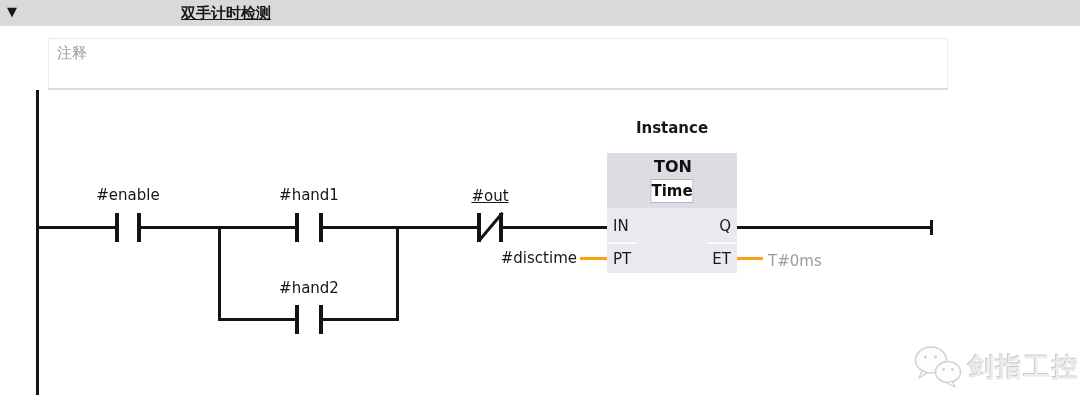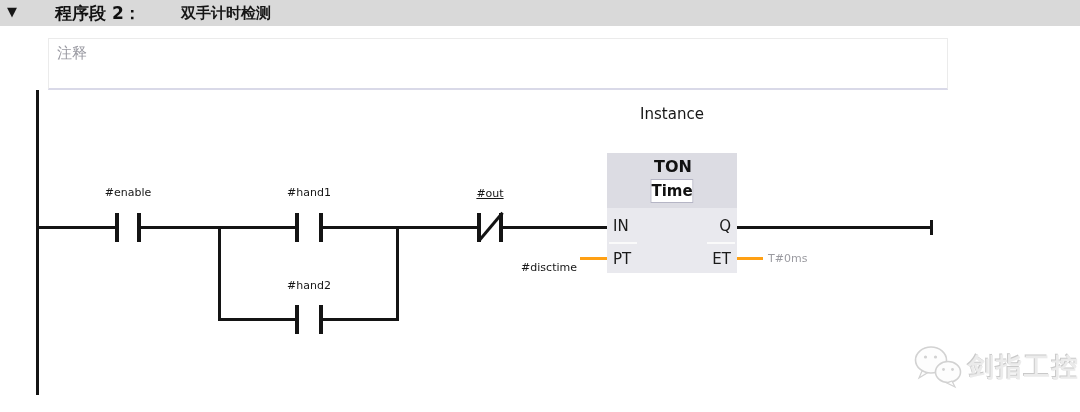--- a/index.html
+++ b/index.html
@@ -19,21 +19,21 @@
   .collapse-tri {
     position:absolute; left:7px; top:3px; font-size:13px; color:#161616;
     cursor:pointer; line-height:18px;
   }
   .net-label {
     position:absolute; left:55px; top:2px; font-size:17px; font-weight:bold;
     color:#111; white-space:nowrap;
   }
   .net-title {
     position:absolute; left:181px; top:4px; font-size:15px; font-weight:bold;
-    color:#161616; white-space:nowrap;
+    color:#161616; white-space:nowrap;text-decoration:underline;
   }
 
   
   .comment-box {
     position:absolute; left:48px; top:38px; width:900px; height:52px;
     background:#ffffff;
     border:1px solid #ebebeb;
     border-bottom:2px solid #d9d9e8;
   }
   .comment-text {
@@ -42,24 +42,24 @@
 
   
   .hline, .vline, .bar { position:absolute; background:#141414; }
   .gap  { position:absolute; background:#ffffff; }
   .bar  { width:4px; height:29px; }
   .slash {
     position:absolute; width:36px; height:3px; background:#141414;
     transform:rotate(-50deg);
   }
   .lbl {
-    position:absolute; font-size:11px; color:#161616; white-space:nowrap;
+    position:absolute; font-size:15px; color:#161616; white-space:nowrap;
   }
   .lbl.center { text-align:center; }
-  .lbl.right  { text-align:right;margin-top:12px; }
+  .lbl.right  { text-align:right; }
   .orange { position:absolute; height:3px; background:#ffa013; }
   .gray-val { color:#9b9ba1; }
 
   
   .ton-block {
     position:absolute; left:607px; top:153px; width:130px; height:120px;
     background:#e9e9ee;
   }
   .ton-head {
     position:absolute; left:0; top:0; width:130px; height:55px;
@@ -91,21 +91,20 @@
     text-shadow:-1px -1px 0 #c9c9c9, 1px 1px 1px #ffffff;
   }
 </style>
 </head>
 <body>
 
 <div id="screen">
 
   <div class="header-bar">
     <span class="collapse-tri">▼</span>
-    <span class="net-label">程序段 2：</span>
     <span class="net-title">双手计时检测</span>
   </div>
 
   <div class="comment-box">
     <span class="comment-text">注释</span>
   </div>
 
   <div class="vline" style="left:36px; top:90px; width:3px; height:305px;"></div>
   <div class="hline" style="left:36px; top:226px; width:571px; height:3px;"></div>
   <div class="vline" style="left:218px; top:226px; width:3px; height:95px;"></div>
@@ -137,21 +136,21 @@
     <div class="bar" style="left:319px; top:305px;"></div>
   </div>
 
   <div>
     <div class="lbl center" style="left:450px; top:187px; width:80px;text-decoration:underline;">#out</div>
     <div class="bar" style="left:477px; top:213px;"></div>
     <div class="bar" style="left:499px; top:213px;"></div>
     <div class="slash" style="left:473px; top:225px;"></div>
   </div>
 
-  <div class="inst-line" style="top:105px;">Instance</div>
+  <div class="inst-line" style="top:119px;font-weight:bold;">Instance</div>
 
   <div class="ton-block">
     <div class="ton-head"></div>
     <div class="ton-type">TON</div>
     <div class="ton-dtype">Time</div>
     <div class="pin" style="left:6px;  top:64px;">IN</div>
     <div class="pin" style="right:6px; top:64px;">Q</div>
     <div class="pin-sep" style="left:2px;  top:89px; width:28px;"></div>
     <div class="pin-sep" style="right:2px; top:89px; width:28px;"></div>
     <div class="pin" style="left:6px;  top:97px;">PT</div>

